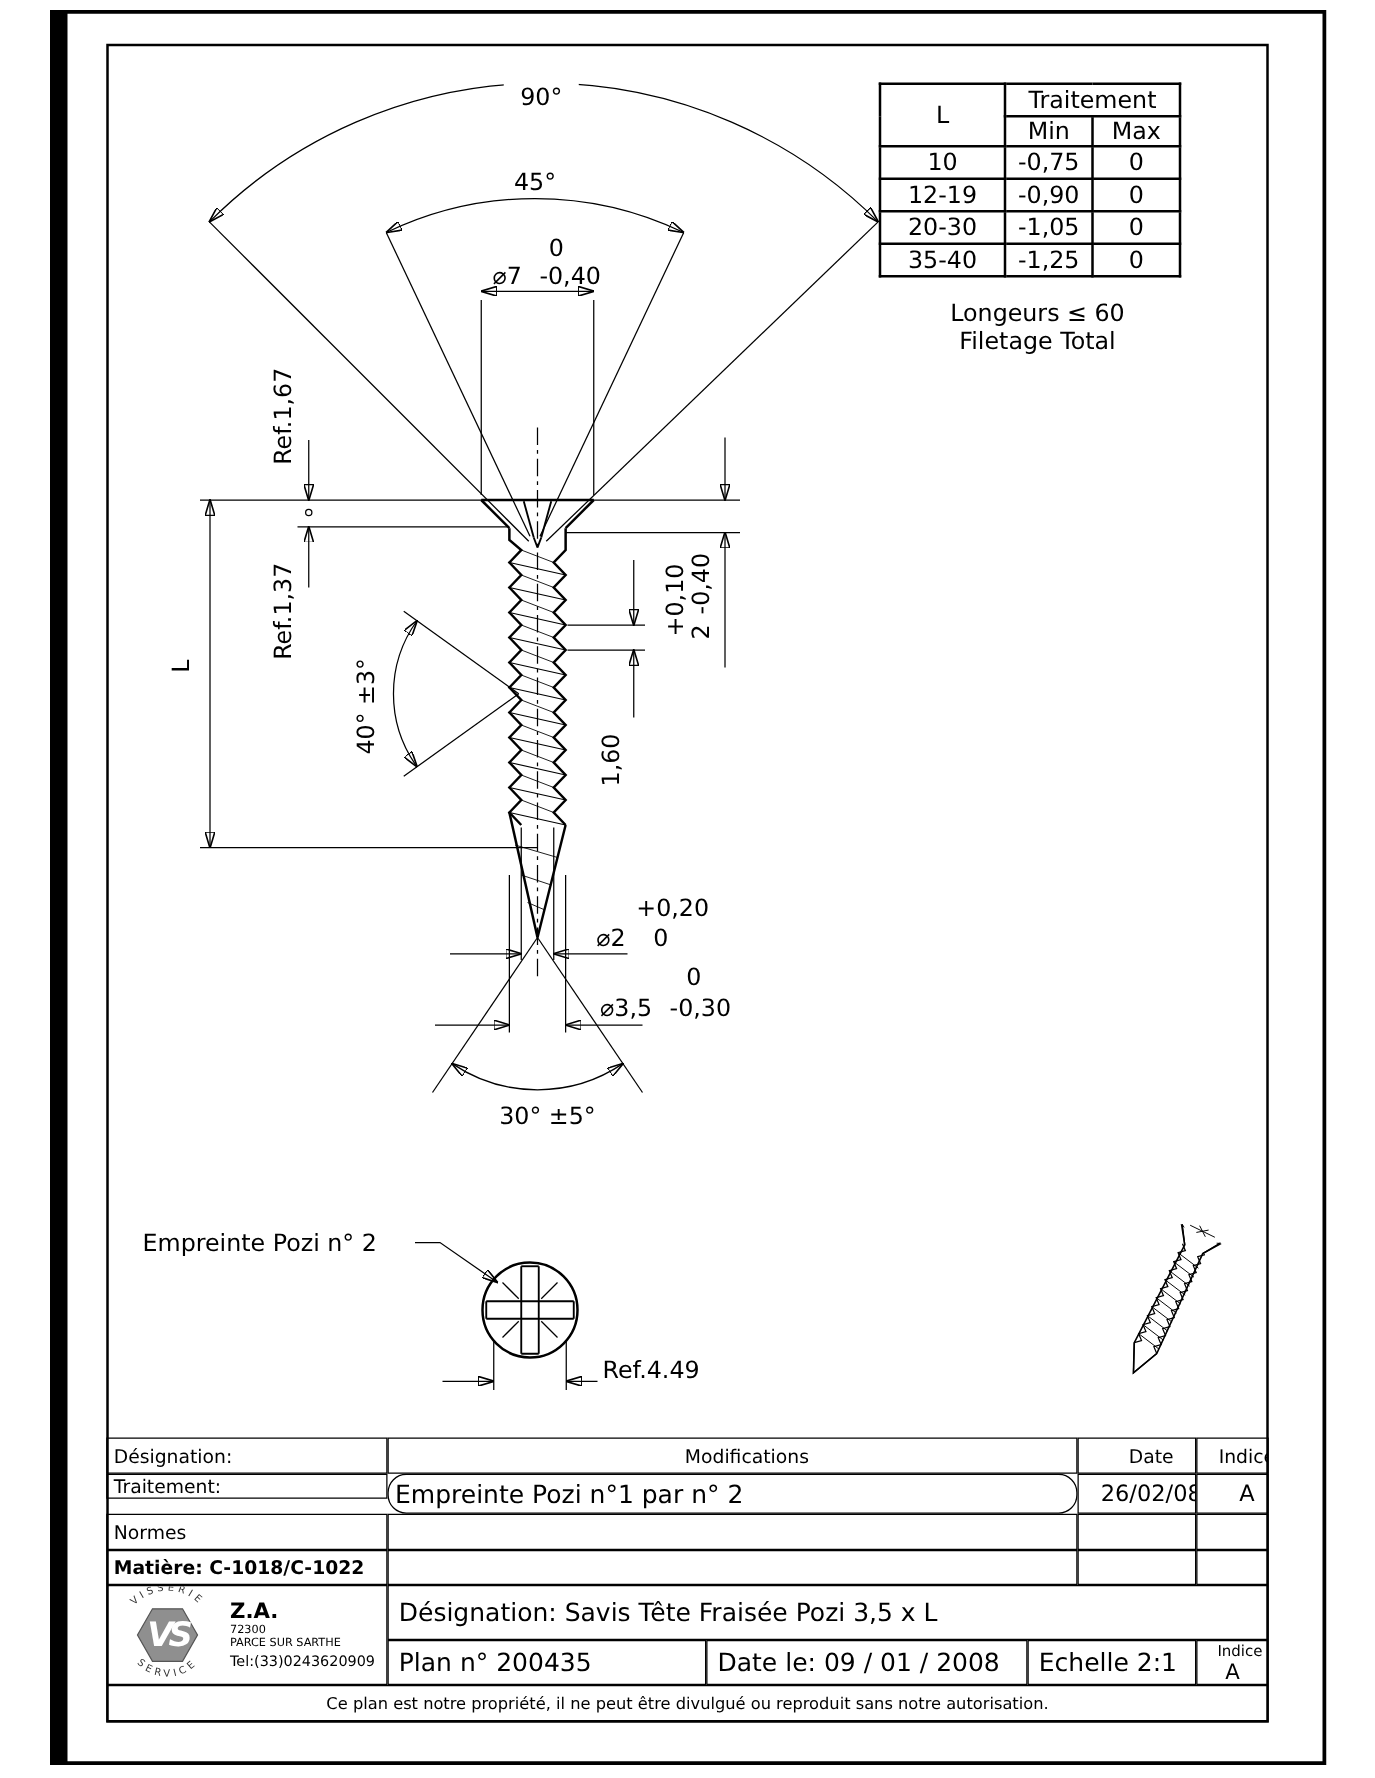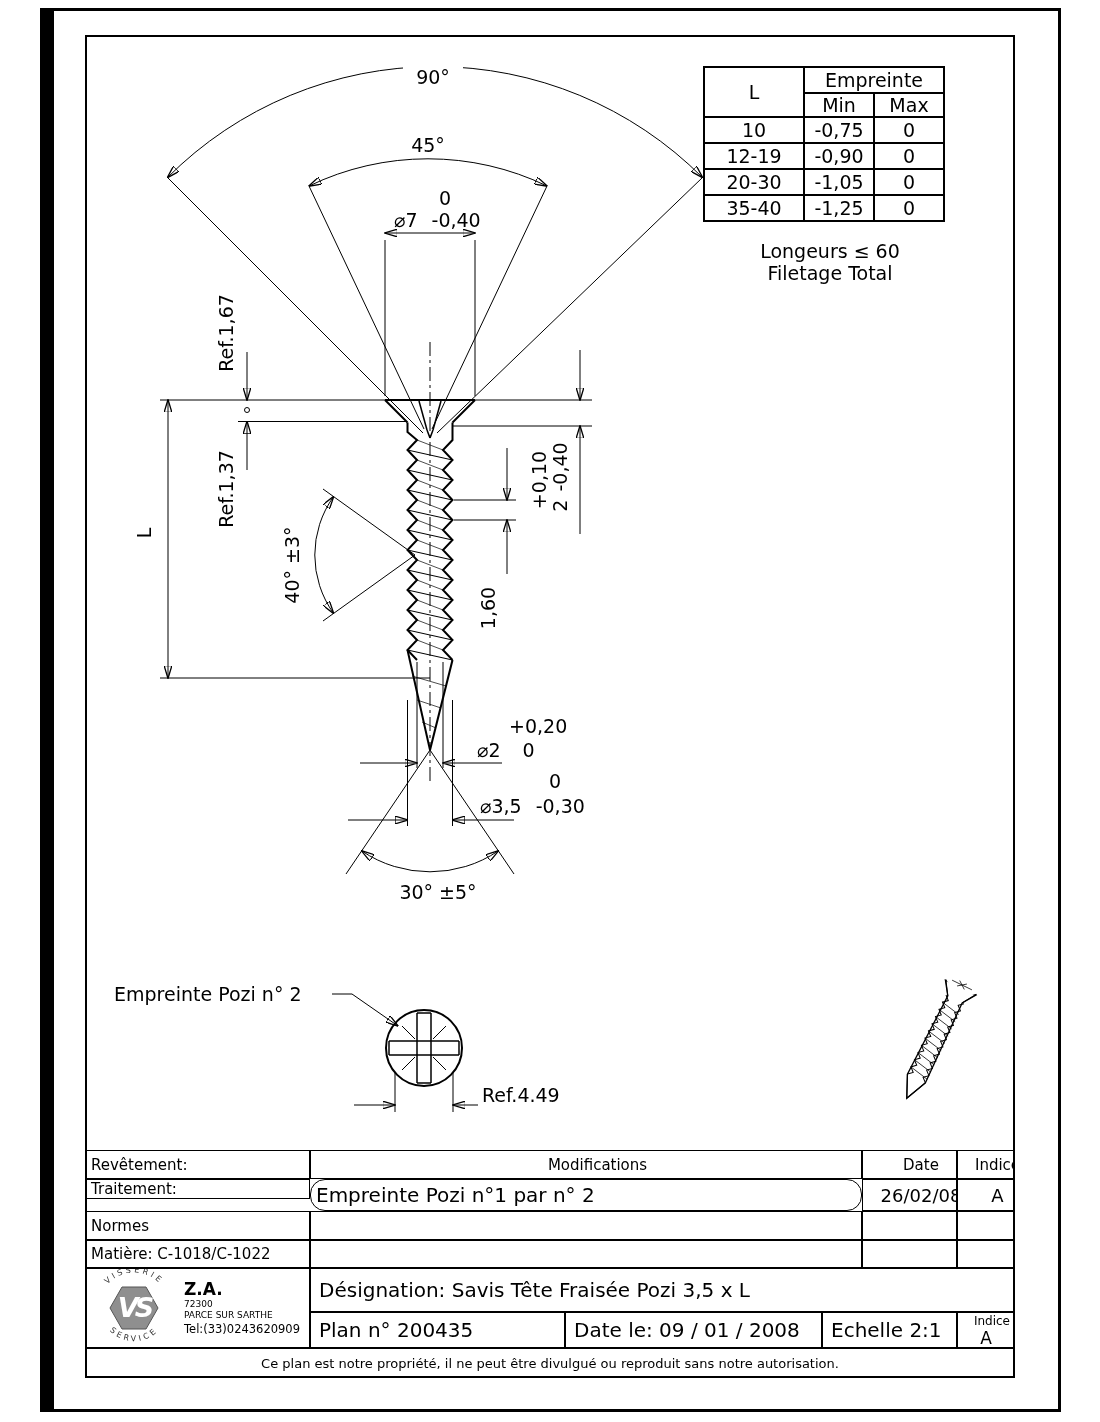--- a/index.html
+++ b/index.html
@@ -200,21 +200,21 @@
       <path class="thin" d="M10 16 L5.5 20 L10 24 L5.5 28 L10 32 L5.5 36 L10 40 L5.5 44 L10 48 L5.5 52 L10 56 L5.5 60 L10 64 L5.5 68 L10 72 L5.5 76 L10 80 L5.5 84 L10 88 L5.5 92 L10 96 L5.5 100 L10 104"></path>
       <path class="hairline" d="M-10 24 L10 28 M-10 32 L10 36 M-10 40 L10 44 M-10 48 L10 52 M-10 56 L10 60 M-10 64 L10 68 M-10 72 L10 76 M-10 80 L10 84 M-10 88 L10 92 M-10 96 L10 100"></path>
       <path class="thin" d="M-10 104 L0 126 L10 104"></path>
     </g>
   </svg>
 
   <table class="tol-table">
     <tbody>
         <tr class="tol-r1">
       <td class="tol-l" rowspan="2">L</td>
-      <td colspan="2">Empreinte</td>
+      <td colspan="2">Traitement</td>
     </tr>
     <tr class="tol-r2">
       <td class="tol-mm">Min</td>
       <td class="tol-mm">Max</td>
     </tr>
     <tr class="tol-rd">
       <td>10</td>
       <td>-0,75</td>
       <td>0</td>
     </tr>
@@ -234,36 +234,36 @@
       <td>0</td>
     </tr>
   </tbody>
     </table>
   <div class="tol-note">
     <div>Longeurs ≤ 60</div>
     <div>Filetage Total</div>
   </div>
 
   <div class="title-block">
-    <div class="tb-cell" style="left:0;top:0;width:225px;height:29px;">Revêtement:</div>
+    <div class="tb-cell" style="left:0;top:0;width:225px;height:29px;">Désignation:</div>
     <div class="tb-cell tb-center" style="left:225px;top:0;width:552px;height:29px;">Modifications</div>
     <div class="tb-cell tb-center" style="left:777px;top:0;width:95px;height:29px;">Date</div>
     <div class="tb-cell tb-center" style="left:872px;top:0;width:58px;height:29px;">Indice</div>
 
     <div class="tb-cell" style="left:0;top:29px;width:225px;height:20px;">Traitement:</div>
     <div class="tb-cell tb-big" style="left:225px;top:29px;width:552px;height:32px;border-radius:15px;">Empreinte Pozi n°1 par n° 2</div>
     <div class="tb-cell tb-center tb-date" style="left:777px;top:29px;width:95px;height:32px;">26/02/08</div>
     <div class="tb-cell tb-center tb-date" style="left:872px;top:29px;width:58px;height:32px;">A</div>
 
     <div class="tb-cell" style="left:0;top:61px;width:225px;height:29px;">Normes</div>
     <div class="tb-cell" style="left:225px;top:61px;width:552px;height:29px;"></div>
     <div class="tb-cell" style="left:777px;top:61px;width:95px;height:29px;"></div>
     <div class="tb-cell" style="left:872px;top:61px;width:58px;height:29px;"></div>
 
-    <div class="tb-cell" style="left:0;top:90px;width:225px;height:28px;">Matière: C-1018/C-1022</div>
+    <div class="tb-cell" style="left:0;top:90px;width:225px;height:28px;font-weight:bold;">Matière: C-1018/C-1022</div>
     <div class="tb-cell" style="left:225px;top:90px;width:552px;height:28px;"></div>
     <div class="tb-cell" style="left:777px;top:90px;width:95px;height:28px;"></div>
     <div class="tb-cell" style="left:872px;top:90px;width:58px;height:28px;"></div>
 
     <div class="tb-cell logo-wrap" style="left:0;top:118px;width:225px;height:80px;">
       <svg class="logo-svg" width="92" height="78" viewBox="-46 -39 92 78">
         <defs>
           <path id="ringtop" d="M -35 9 A 36 36 0 1 1 35 9"></path>
           <path id="ringbot" d="M -29 16 A 33 33 0 0 0 29 16"></path>
         </defs>

